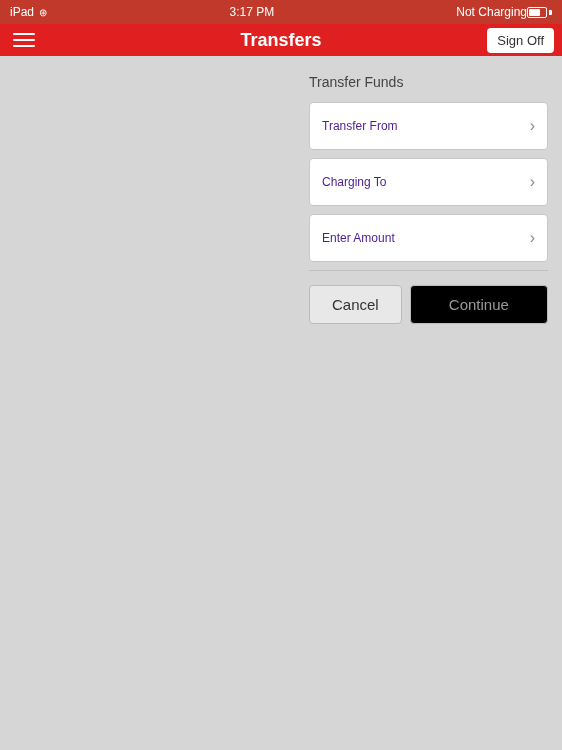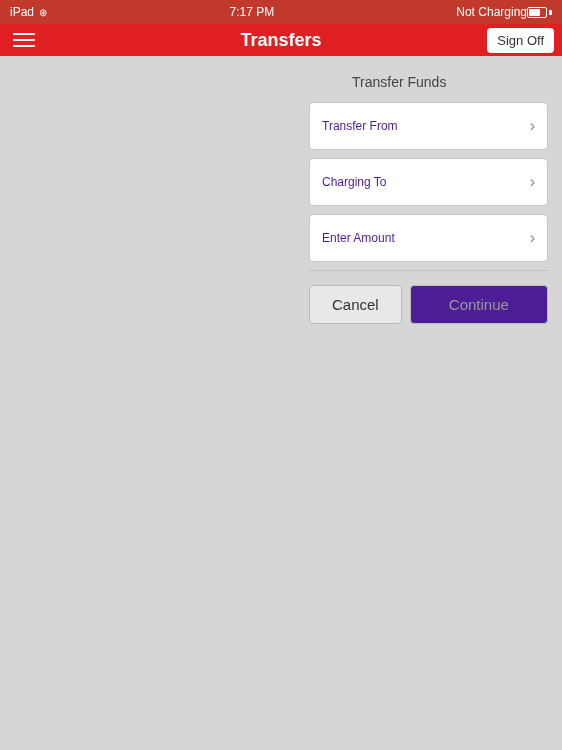--- a/index.html
+++ b/index.html
@@ -120,21 +120,20 @@
       flex: 1;
       background: #d6d6d6;
       padding: 18px 14px;
     }
 
     .section-title {
       font-size: 14px;
       color: #444;
       margin-bottom: 12px;
       font-weight: 400;
-      margin-left: 43px;
     }
 
     
     .form-row {
       background: white;
       border: 1px solid #c8c8c8;
       border-radius: 4px;
       margin-bottom: 8px;
       display: flex;
       align-items: center;
@@ -178,39 +177,39 @@
       border: 1px solid #bbb;
       border-radius: 4px;
       padding: 10px 22px;
       font-size: 15px;
       color: #333;
       cursor: pointer;
       font-weight: 400;
     }
     .btn-continue {
       flex: 1;
-      background: #4c1d95;
+      background: #000000;
       border: 1px solid #bbb;
       border-radius: 4px;
       padding: 10px 22px;
       font-size: 15px;
       color: #999;
       cursor: not-allowed;
       font-weight: 400;
     }
   </style>
 </head>
 <body>
 
 <div class="status-bar">
   <div class="status-left">
     <span>iPad</span>
     <span class="wifi-icon">⊛</span>
   </div>
-  <div>7:17 PM</div>
+  <div>3:17 PM</div>
   <div class="status-right">
     <span>Not Charging</span>
     <div class="battery-icon">
       <div class="battery-body">
         <div class="battery-fill"></div>
       </div>
       <div class="battery-tip"></div>
     </div>
   </div>
 </div>

